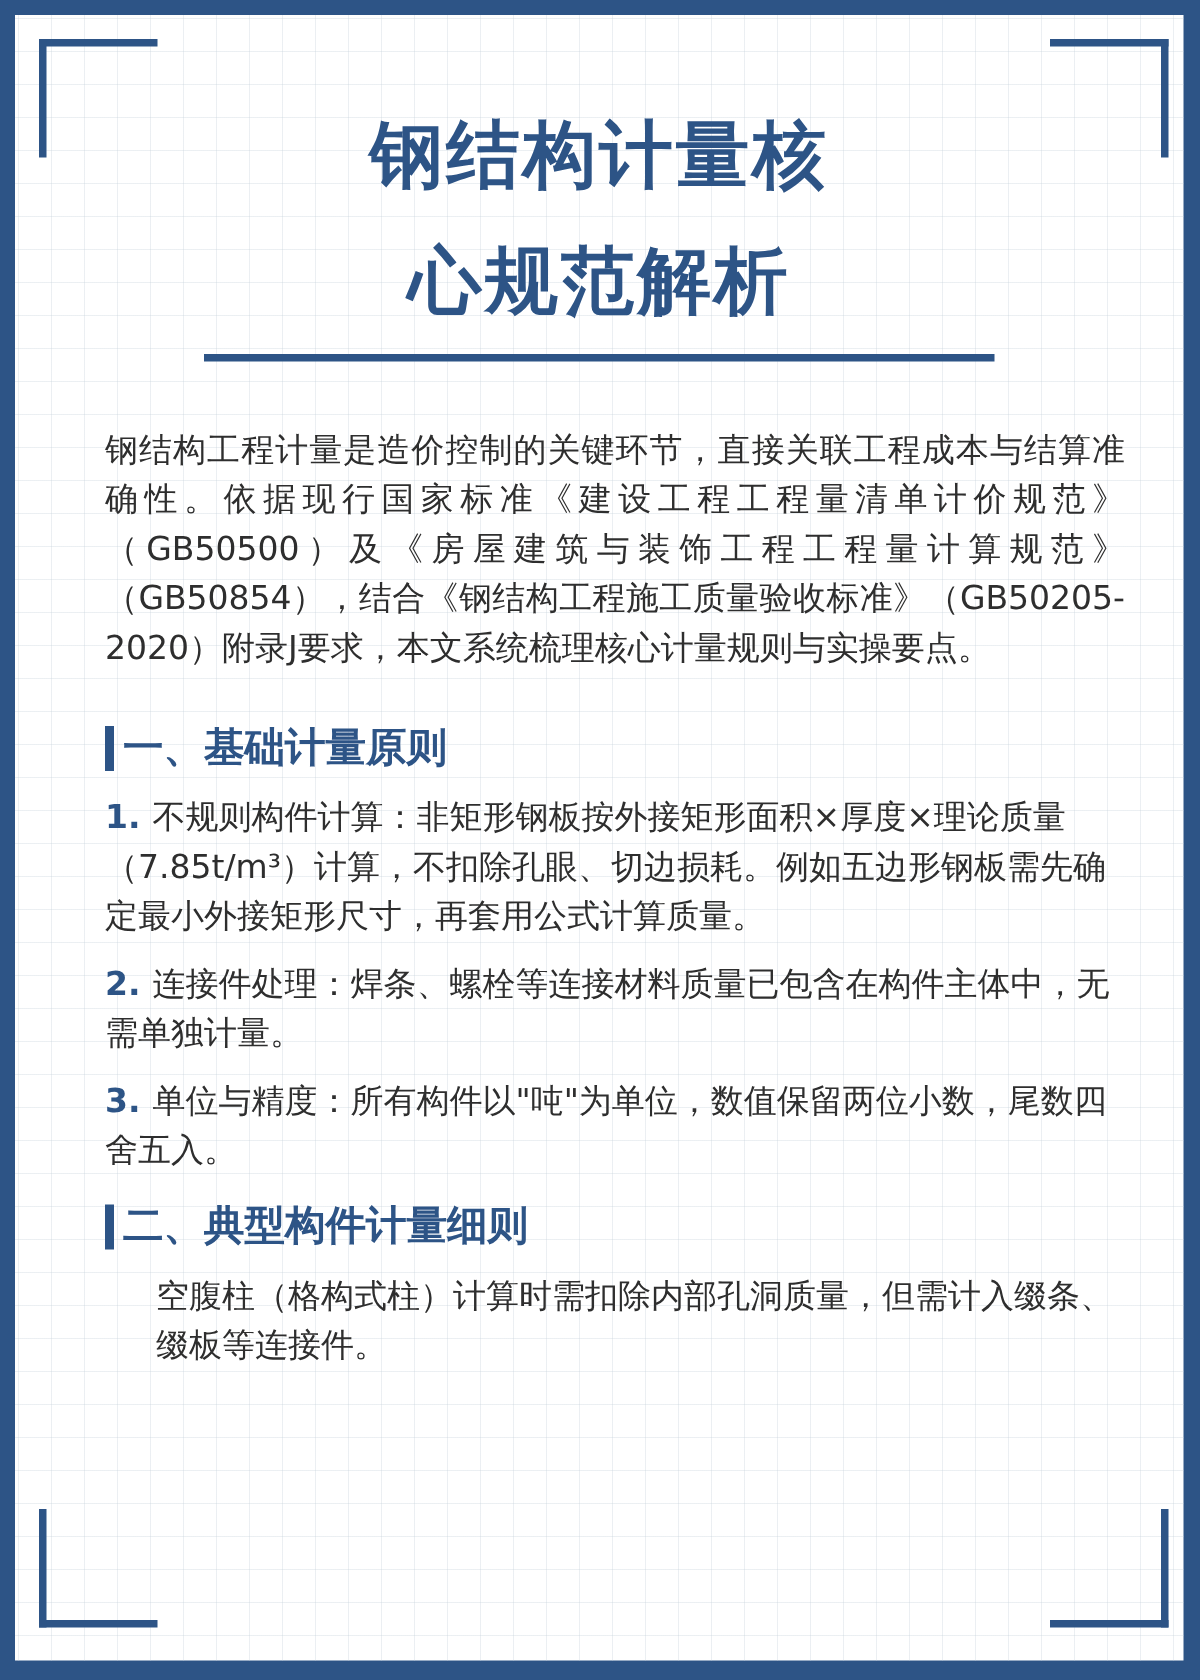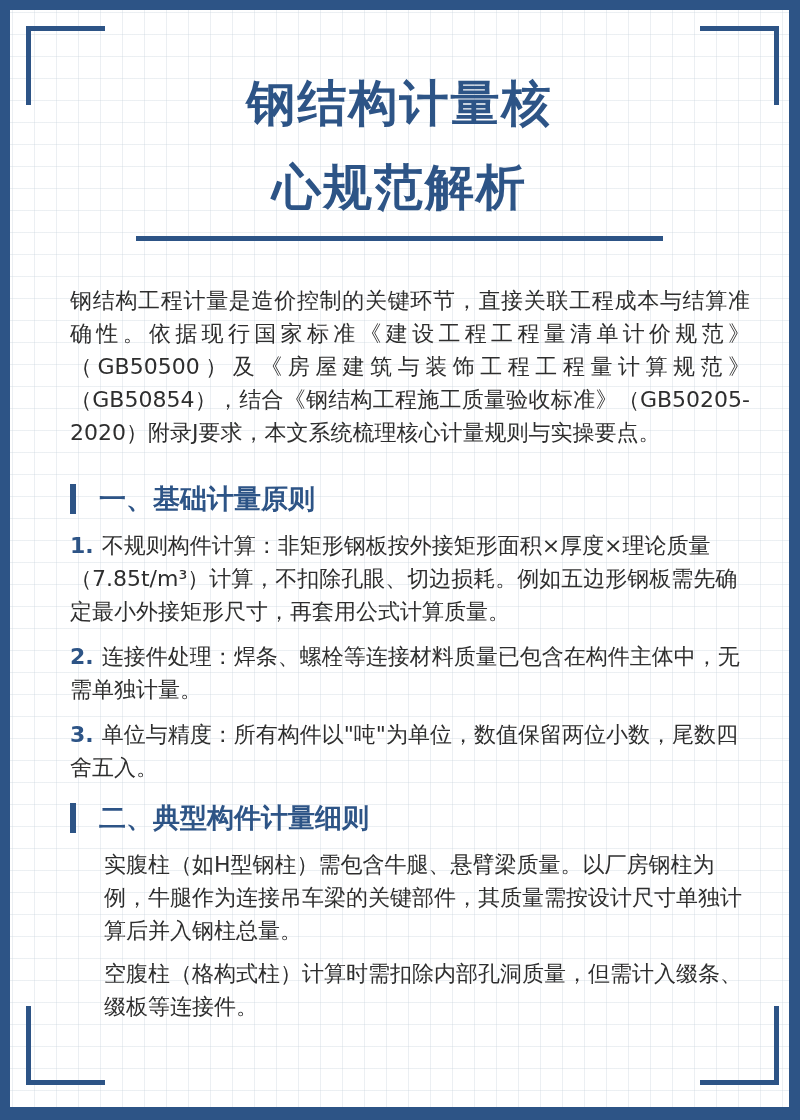--- a/index.html
+++ b/index.html
@@ -33,21 +33,21 @@
     .title-rule {
       position: absolute; left: 126px; top: 226px; width: 527px; height: 5px; background: #2d5486;
     }
     .content {
       position: absolute; left: 60px; top: 258px; width: 680px;
       color: #2e2e2e; font-size: 22px; line-height: 33px;
     }
     .intro { margin: 16px 0 28px 0; text-align: justify; }
     .section-heading {
       display: flex; align-items: center; margin: 0 0 8px 0;
-      color: #2d5486; font-weight: bold; font-size: 27px; line-height: 44px; gap: 17px;
+      color: #2d5486; font-weight: bold; font-size: 27px; line-height: 44px;
     }
     .section-heading .bar { width: 6px; height: 30px; background: #2d5486; margin-right: 6px; }
     .item { margin: 0 0 12px 0; }
     .item .num { color: #2d5486; font-weight: bold; margin-right: 8px; }
     .sub { margin: 0 0 10px 34px; }
     .sec2 { }
   </style>
 </head>
 <body>
 
@@ -80,17 +80,16 @@
       <p class="item">
         <span class="num">3.</span><span>单位与精度：所有构件以"吨"为单位，数值保留两位小数，尾数四舍五入。</span>
       </p>
     </div>
 
     <div class="section sec2">
       <h2 class="section-heading">
         <span class="bar"></span>
         <span>二、典型构件计量细则</span>
       </h2>
-      <p class="sub">实腹柱（如H型钢柱）需包含牛腿、悬臂梁质量。以厂房钢柱为例，牛腿作为连接吊车梁的关键部件，其质量需按设计尺寸单独计算后并入钢柱总量。</p>
       <p class="sub">空腹柱（格构式柱）计算时需扣除内部孔洞质量，但需计入缀条、缀板等连接件。</p>
     </div>
   </div>
 </div>
 
 </body></html>

